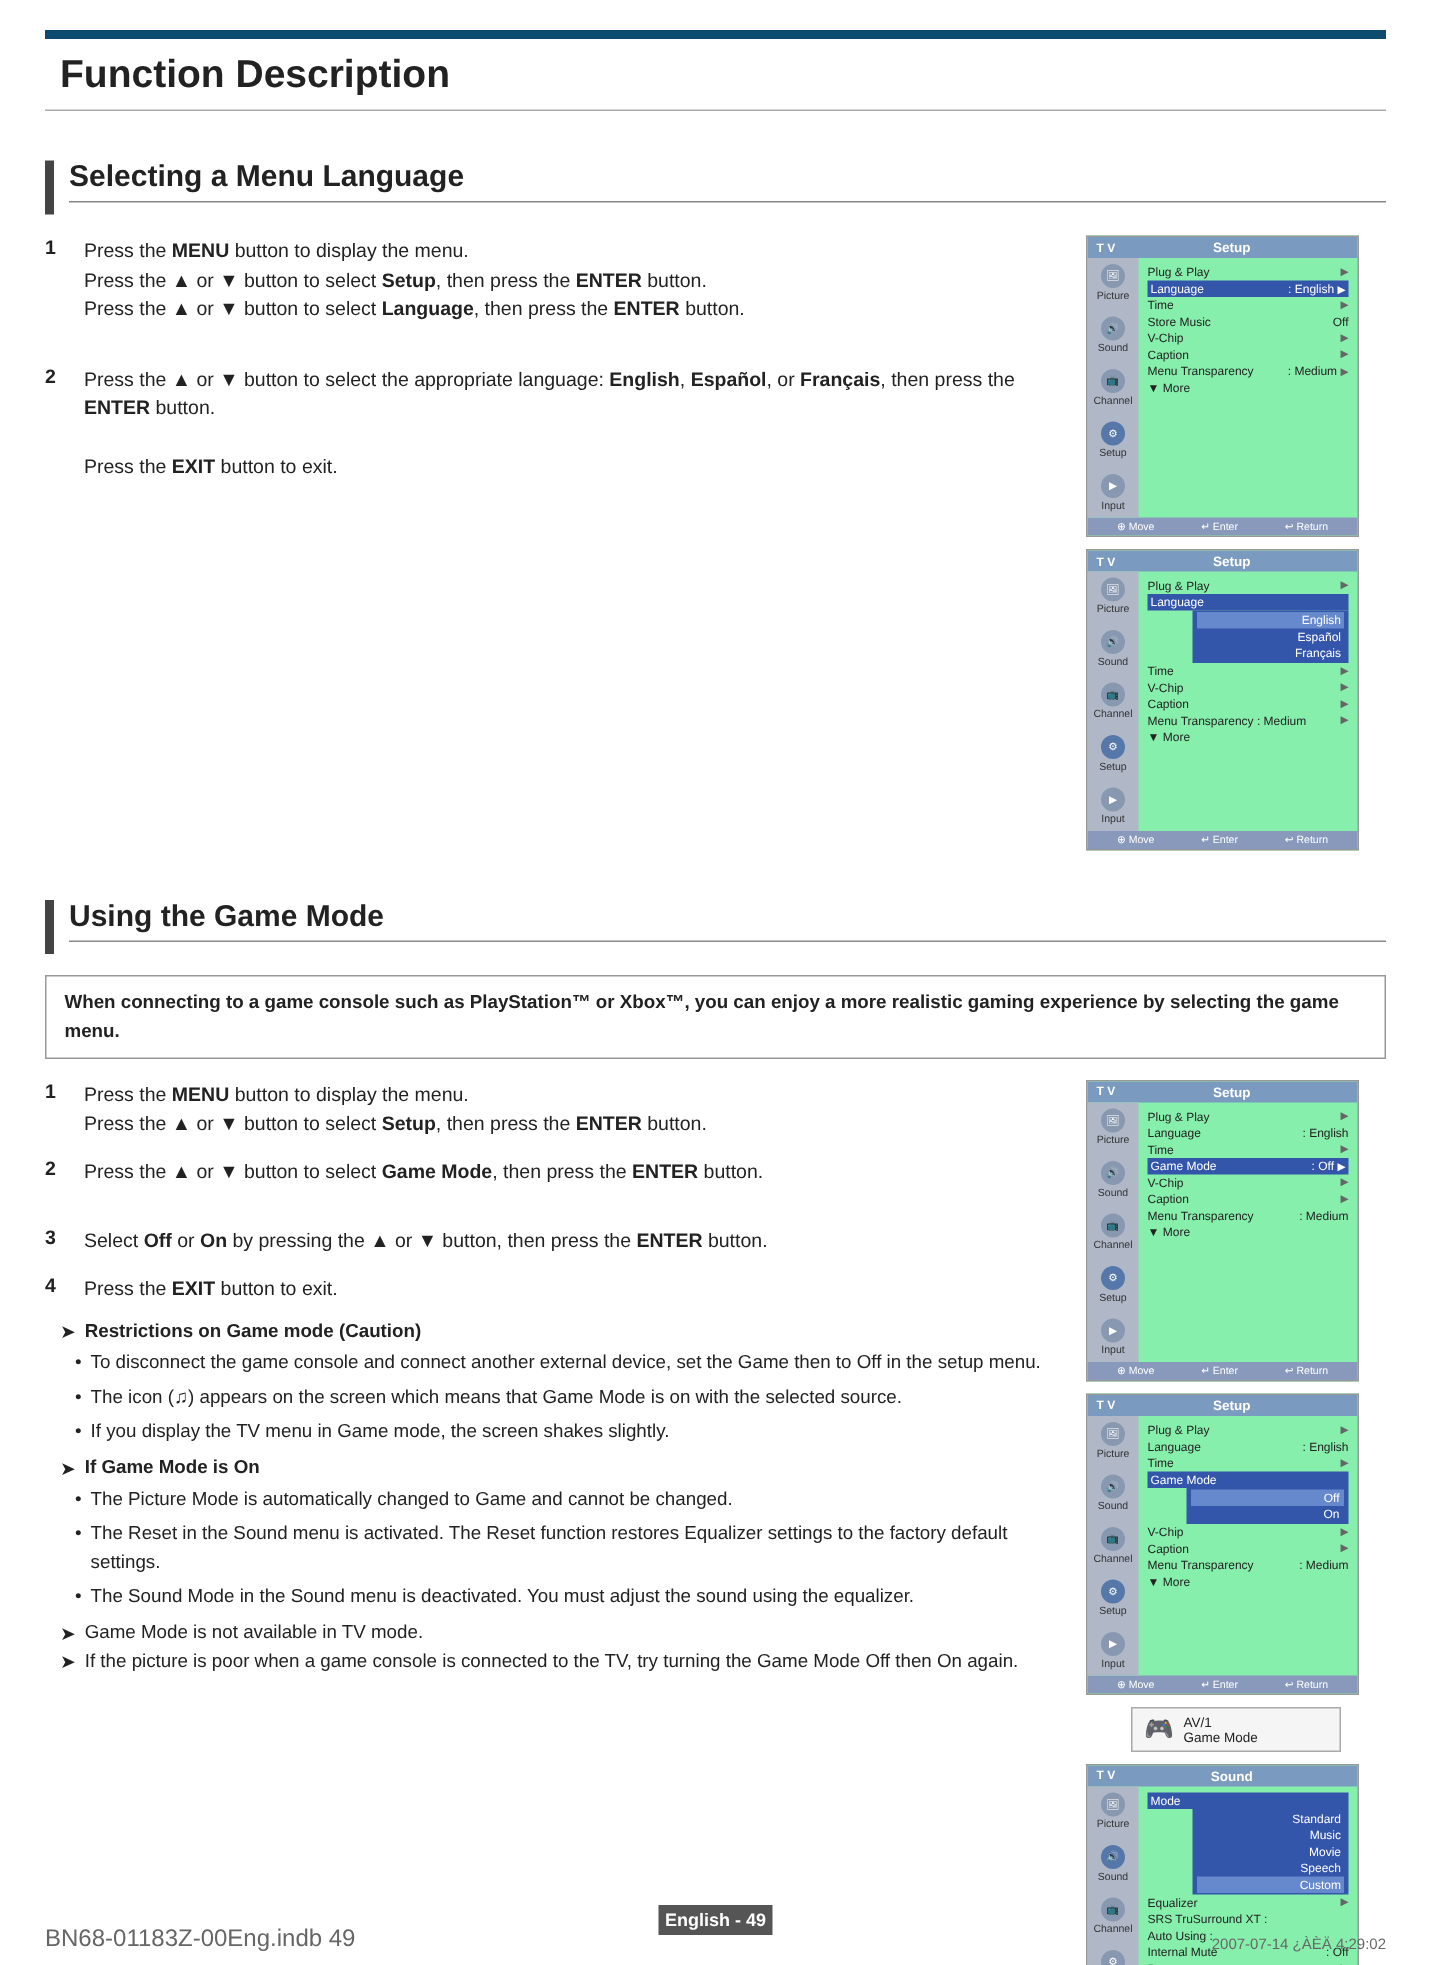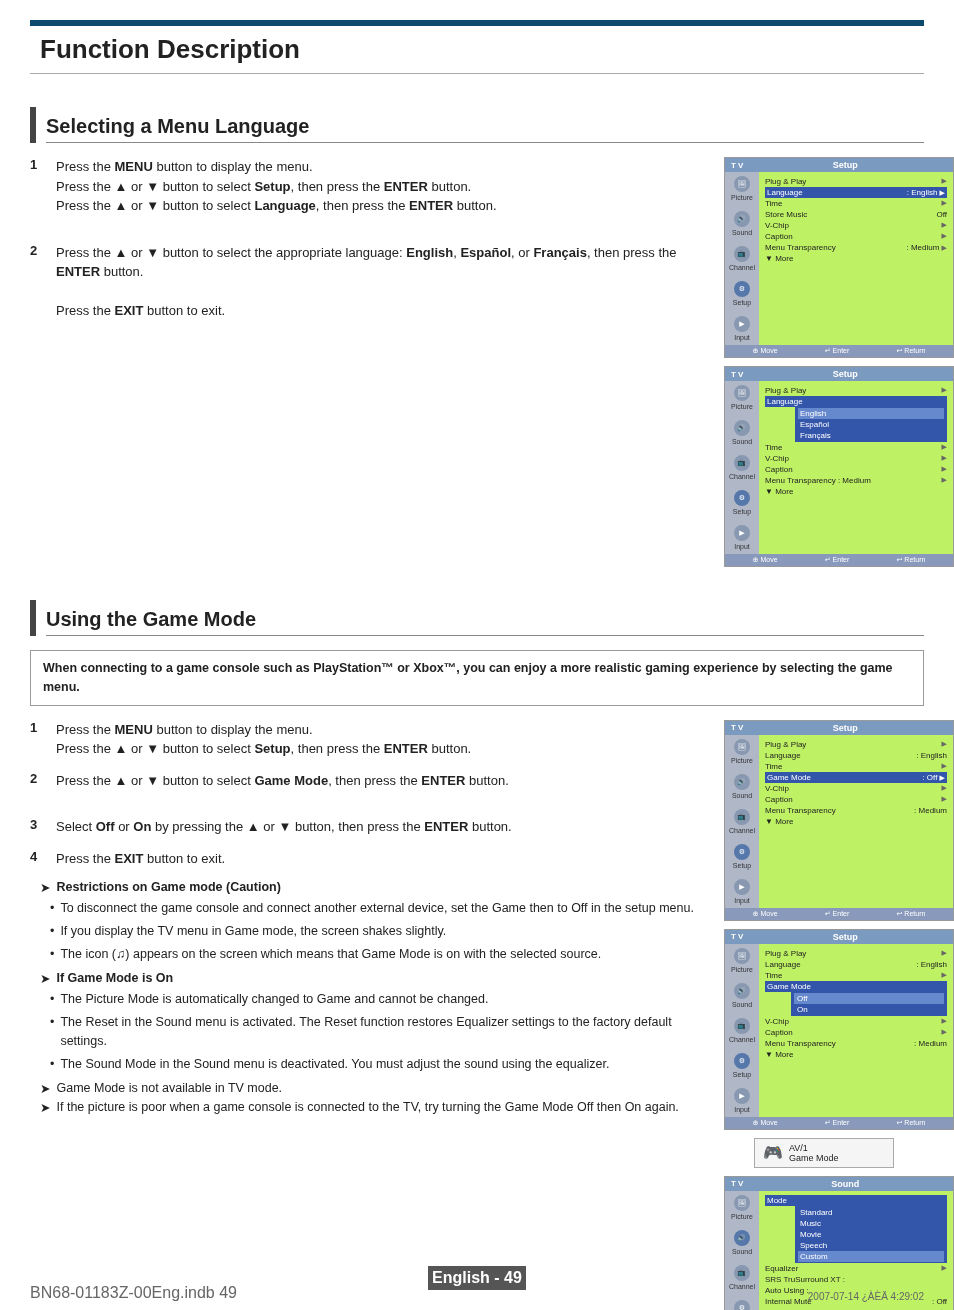--- a/index.html
+++ b/index.html
@@ -23,21 +23,21 @@
       font-weight: bold;
       border-top: 6px solid #0c4a6e;
       border-bottom: 1px solid #aaa;
       padding: 8px 0 8px 10px;
       margin-bottom: 20px;
     }
 
     
     .section-header {
       display: flex;
-      align-items: flex-end;
+      align-items: flex-start;
       margin-bottom: 14px;
       margin-top: 33px;
     }
     .section-bar {
       width: 6px;
       background: #444;
       align-self: stretch;
       margin-right: 10px;
       min-height: 36px;
     }
@@ -91,42 +91,43 @@
     }
     .bullet-item { display: flex; gap: 6px; margin-bottom: 4px; padding-left: 10px; font-size: 12.5px; line-height: 1.5; }
     .bullet-item::before { content: "•"; flex-shrink: 0; }
 
     .arrow-section { margin-left: 10px; margin-bottom: 8px; font-size: 12.5px; }
     .arrow-item { display: flex; gap: 6px; margin-bottom: 4px; }
     .arrow-item .arrow { flex-shrink: 0; }
 
     
     .tv-mockup {
-      width: 230px;
-      background: #bef264;
+      width: 182px;
+      background: #86efac;
       border: 1px solid #999;
       font-size: 9px;
       color: #111;
       overflow: hidden;
     }
     .tv-top-bar {
       background: #7b9abf;
       color: white;
       display: flex;
       justify-content: space-between;
       align-items: center;
       padding: 2px 6px;
       font-size: 9px;
       font-weight: bold;
     }
     .tv-tv { font-size: 8px; }
     .tv-setup { font-size: 9px; font-weight: bold; }
 
     .tv-body {
       display: flex;
+      text-align: right;
     }
     .tv-sidebar {
       width: 34px;
       background: #b0b8c8;
       display: flex;
       flex-direction: column;
       padding: 4px 2px;
       gap: 10px;
     }
     .tv-sidebar-item {
@@ -223,21 +224,21 @@
       left: 0;
       right: 0;
       display: flex;
       justify-content: center;
       align-items: center;
     }
     .footer-badge {
       background: #555;
       color: white;
       padding: 3px 4px;
-      font-size: 16px;
+      font-size: 12px;
       font-weight: bold;
     }
     .footer-left {
       position: fixed;
       bottom: 8px;
       left: 30px;
       font-size: 16px;
       color: #666;
     }
     .footer-right {
@@ -471,22 +472,22 @@
           </div>
         </div>
 
         
         <div class="arrow-section">
           <div class="arrow-item">
             <span class="arrow">➤</span>
             <b>Restrictions on Game mode (Caution)</b>
           </div>
           <div class="bullet-item">To disconnect the game console and connect another external device, set the Game then to Off in the setup menu.</div>
+          <div class="bullet-item">The icon (♫) appears on the screen which means that Game Mode is on with the selected source.</div>
           <div class="bullet-item">If you display the TV menu in Game mode, the screen shakes slightly.</div>
-          <div class="bullet-item">The icon (♫) appears on the screen which means that Game Mode is on with the selected source.</div>
         </div>
 
         
         <div class="arrow-section">
           <div class="arrow-item">
             <span class="arrow">➤</span>
             <b>If Game Mode is On</b>
           </div>
           <div class="bullet-item">The Picture Mode is automatically changed to Game and cannot be changed.</div>
           <div class="bullet-item">The Reset in the Sound menu is activated. The Reset function restores Equalizer settings to the factory default settings.</div>

